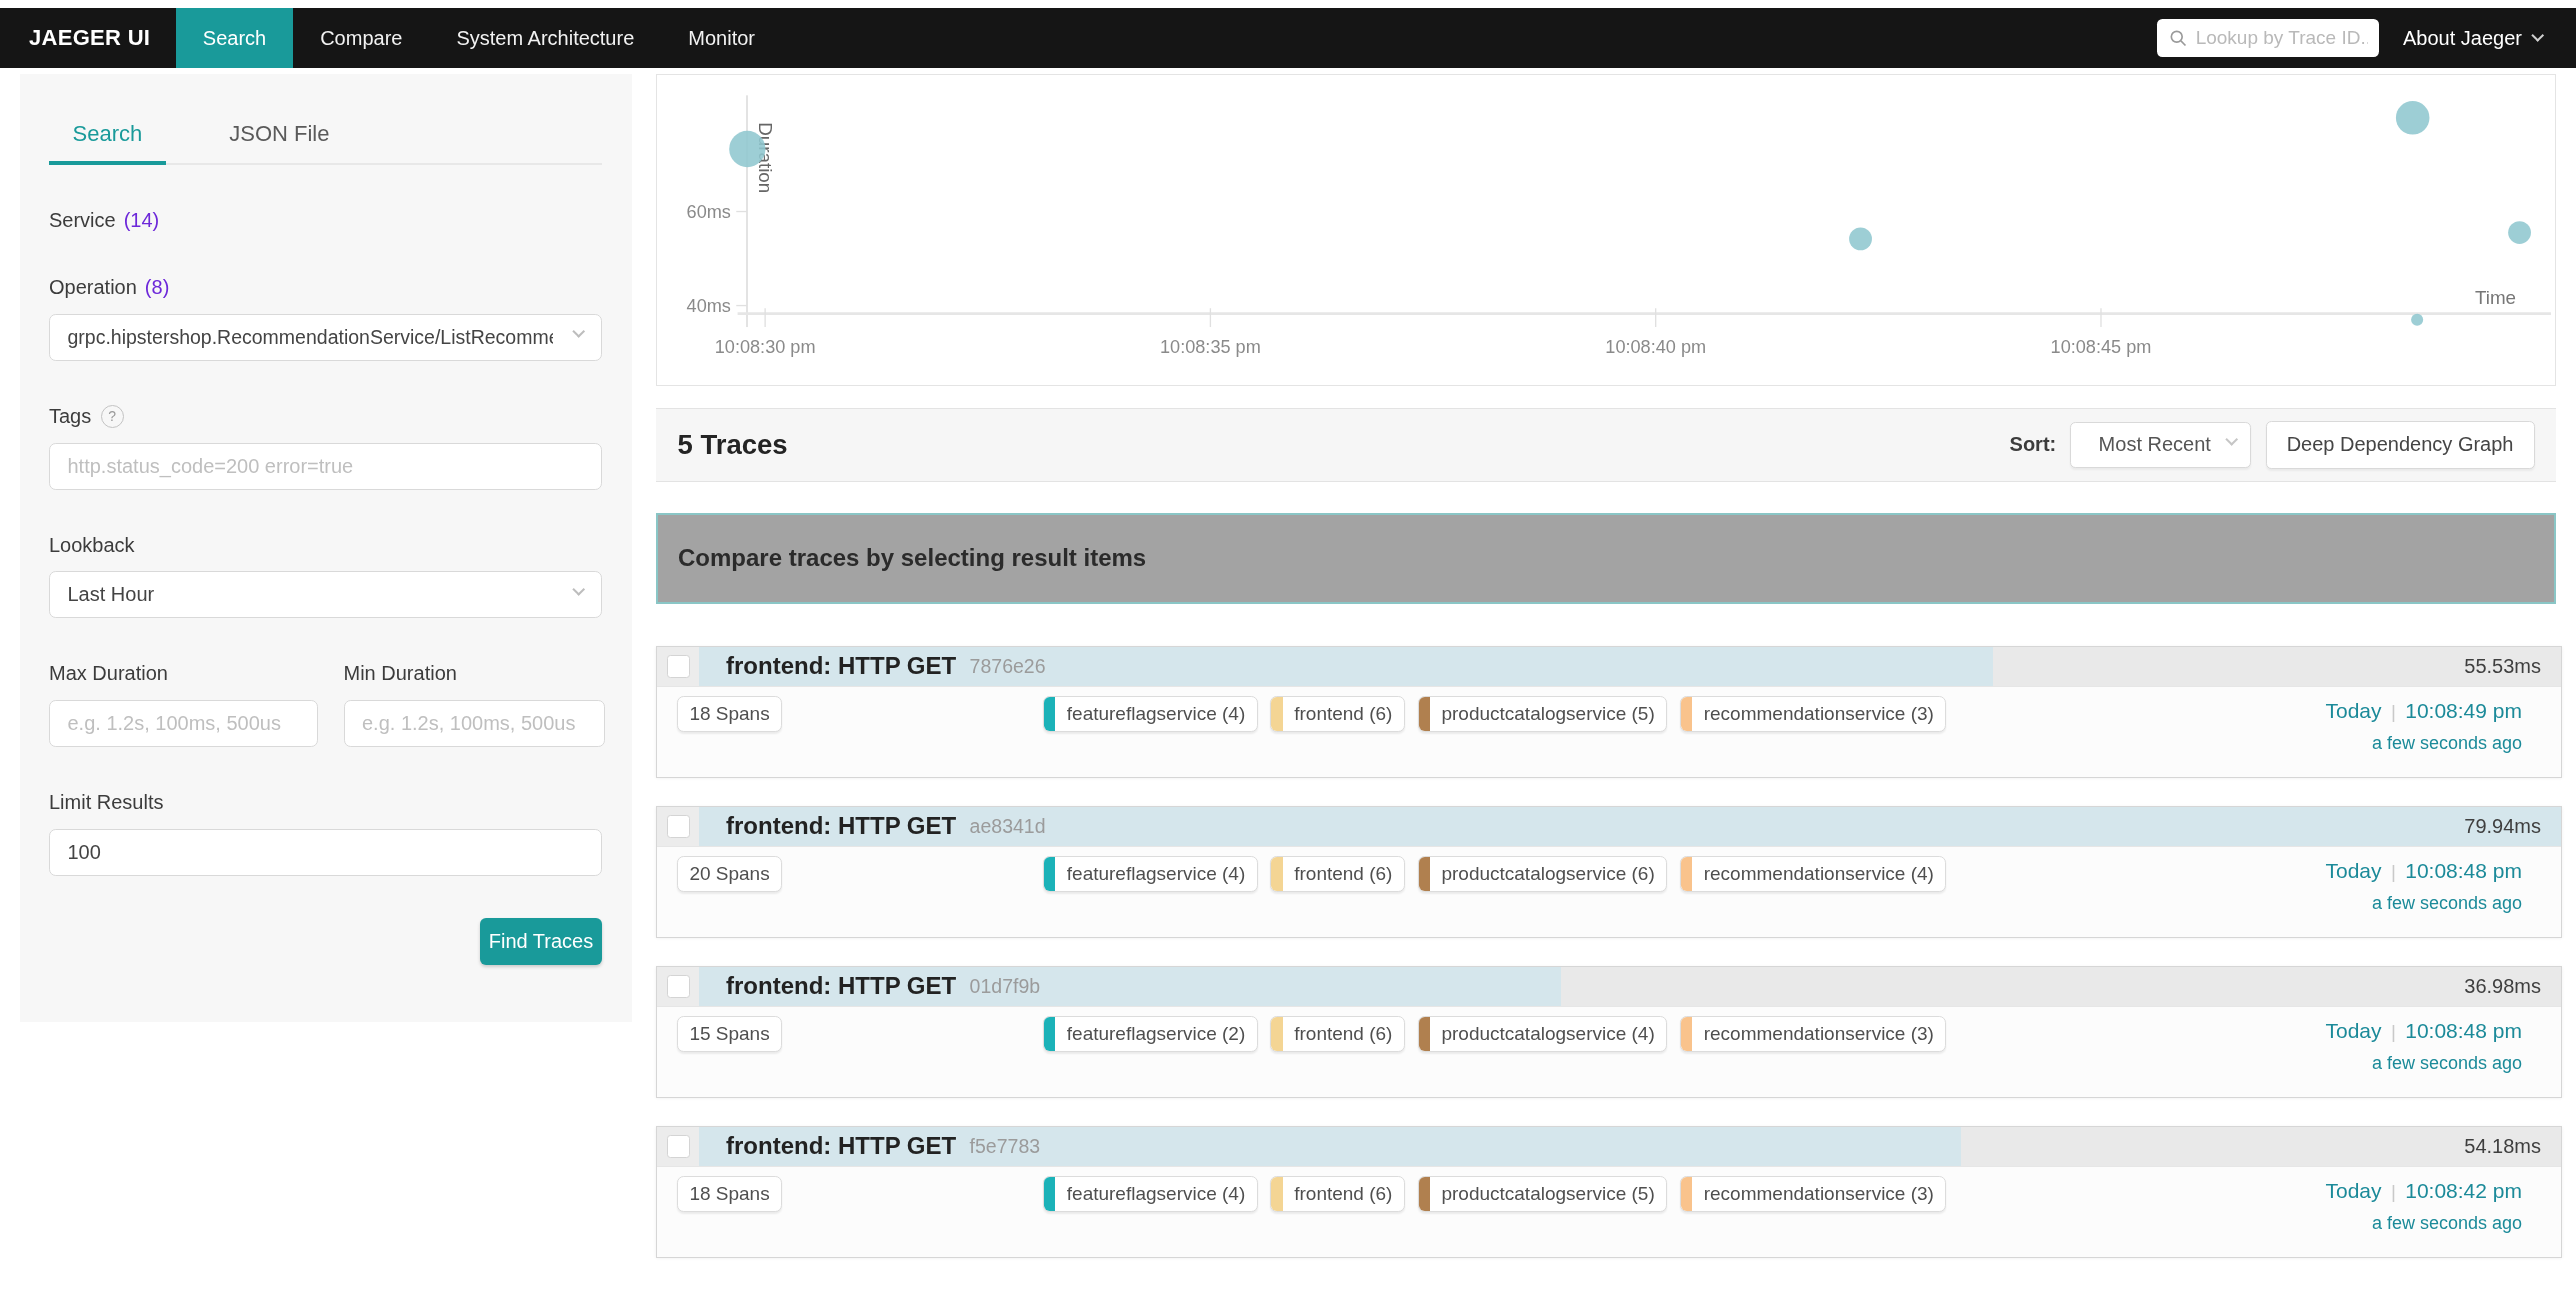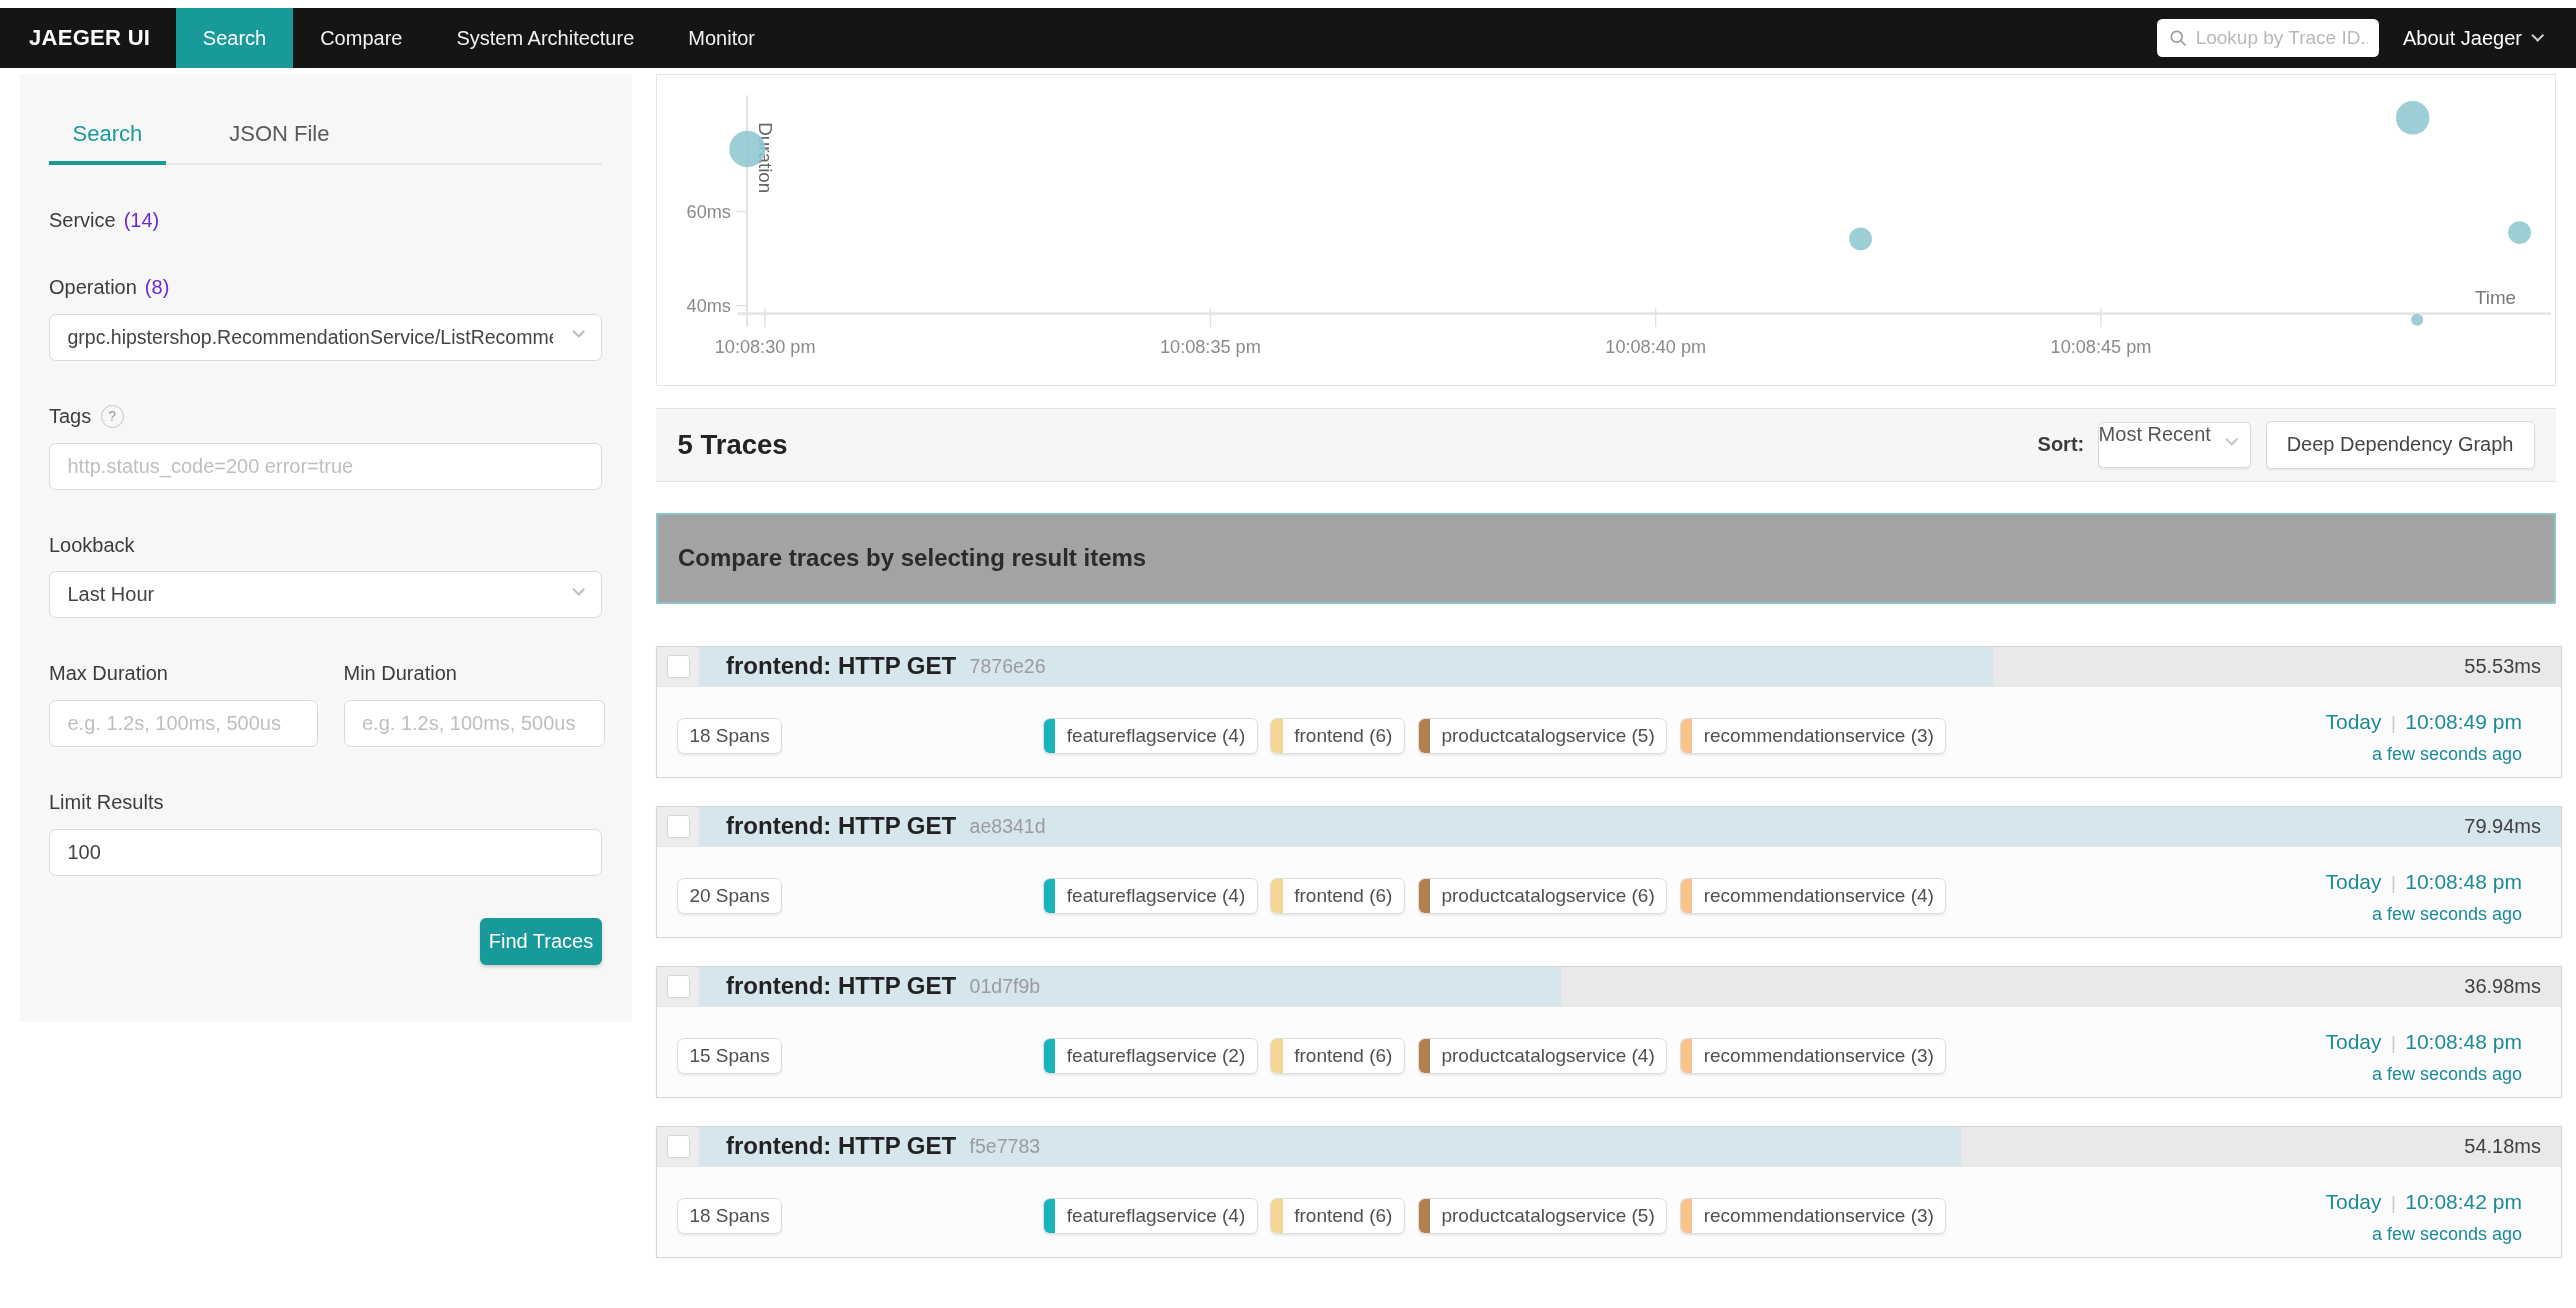--- a/index.html
+++ b/index.html
@@ -66,21 +66,21 @@
     position:relative; }
   .scatter-panel svg { position:absolute; left:0; top:0; }
 
   .results-bar { margin-top:21.5px; width:1900px; height:74px; background:#f6f6f6;
     border-top:1.3px solid #e3e3e3; border-bottom:1.3px solid #e3e3e3;
     display:flex; align-items:center; padding:0 21.5px; }
   .results-count { font-size:27.5px; font-weight:700; color:#242424; }
   .sort-group { margin-left:auto; display:flex; align-items:center; }
   .sort-label { font-size:20px; font-weight:600; color:#3c3c3c; margin-right:13.4px; }
   .sort-select { height:46px; background:#fff; border:1.3px solid #d9d9d9; border-radius:5.4px;
-    display:flex; padding:0 39px 0 0; font-size:20px; color:#555;
+    display:flex; align-items:center; padding:0 39px 0 28px; font-size:20px; color:#555;
     position:relative; margin-right:14.8px; cursor:pointer; box-shadow:0 1.3px 2px rgba(0,0,0,.05); }
   .sort-select .chev { border-color:#c6c6c6; position:absolute; right:13.4px; top:17.5px; }
   .ddg-btn { height:48px; background:#fff; border:1.3px solid #d9d9d9; border-radius:5.4px;
     font-size:20px; color:#454545; font-family:inherit; padding:0 20px; cursor:pointer;
     box-shadow:0 1.3px 2px rgba(0,0,0,.05); }
 
   .compare-banner { margin-top:31px; width:1900px; height:91px; background:#a3a3a3;
     border:2px solid #8ac6c6; display:flex; align-items:center; padding:0 20px; }
   .compare-banner .txt { font-size:24px; font-weight:700; color:#2b2b2b; }
 
@@ -92,21 +92,21 @@
     display:flex; align-items:center; justify-content:center; z-index:2; }
   .checkbox { width:23px; height:23px; background:#fff; border:1.3px solid #d4d4d4;
     border-radius:3.4px; cursor:pointer; }
   .bar-area { position:absolute; left:42px; right:0; top:0; bottom:0; overflow:hidden; }
   .bar-fill { height:100%; background:#d5e6ec; }
   .header-content { position:absolute; left:42px; right:0; top:0; bottom:0; z-index:1;
     display:flex; align-items:center; padding:0 20px 0 27px; }
   .trace-title { font-size:24px; font-weight:600; color:#222; }
   .trace-id { font-size:19.5px; color:#9b9b9b; margin-left:13.4px; }
   .trace-duration { margin-left:auto; font-size:20px; color:#3f3f3f; }
-  .card-body { display:flex; align-items:center; height:91px; background:#fcfcfc;
+  .card-body { display:flex; align-items:flex-start; height:91px; background:#fcfcfc;
     border-top:0.7px solid #e6e6e6; padding:9.4px 39px 0 20px; }
   .spans-cell { width:366px; flex:0 0 auto; }
   .pill { display:inline-flex; align-items:stretch; background:#fff; border:1.3px solid #dcdcdc;
     border-radius:6.7px; height:36px; overflow:hidden; box-shadow:0 1.3px 2px rgba(0,0,0,.07); }
   .pill .lbl { padding:0 11.4px; font-size:19px; color:#4f4f4f; display:flex; align-items:center; }
   .tag-chips { display:flex; flex-wrap:wrap; }
   .tag-chips .pill { margin-right:12.8px; }
   .pill .strip { width:11.4px; flex:0 0 auto; }
   .time-block { margin-left:auto; text-align:right; padding-top:2.7px; }
   .time-line { font-size:21px; color:#1b8a99; }

